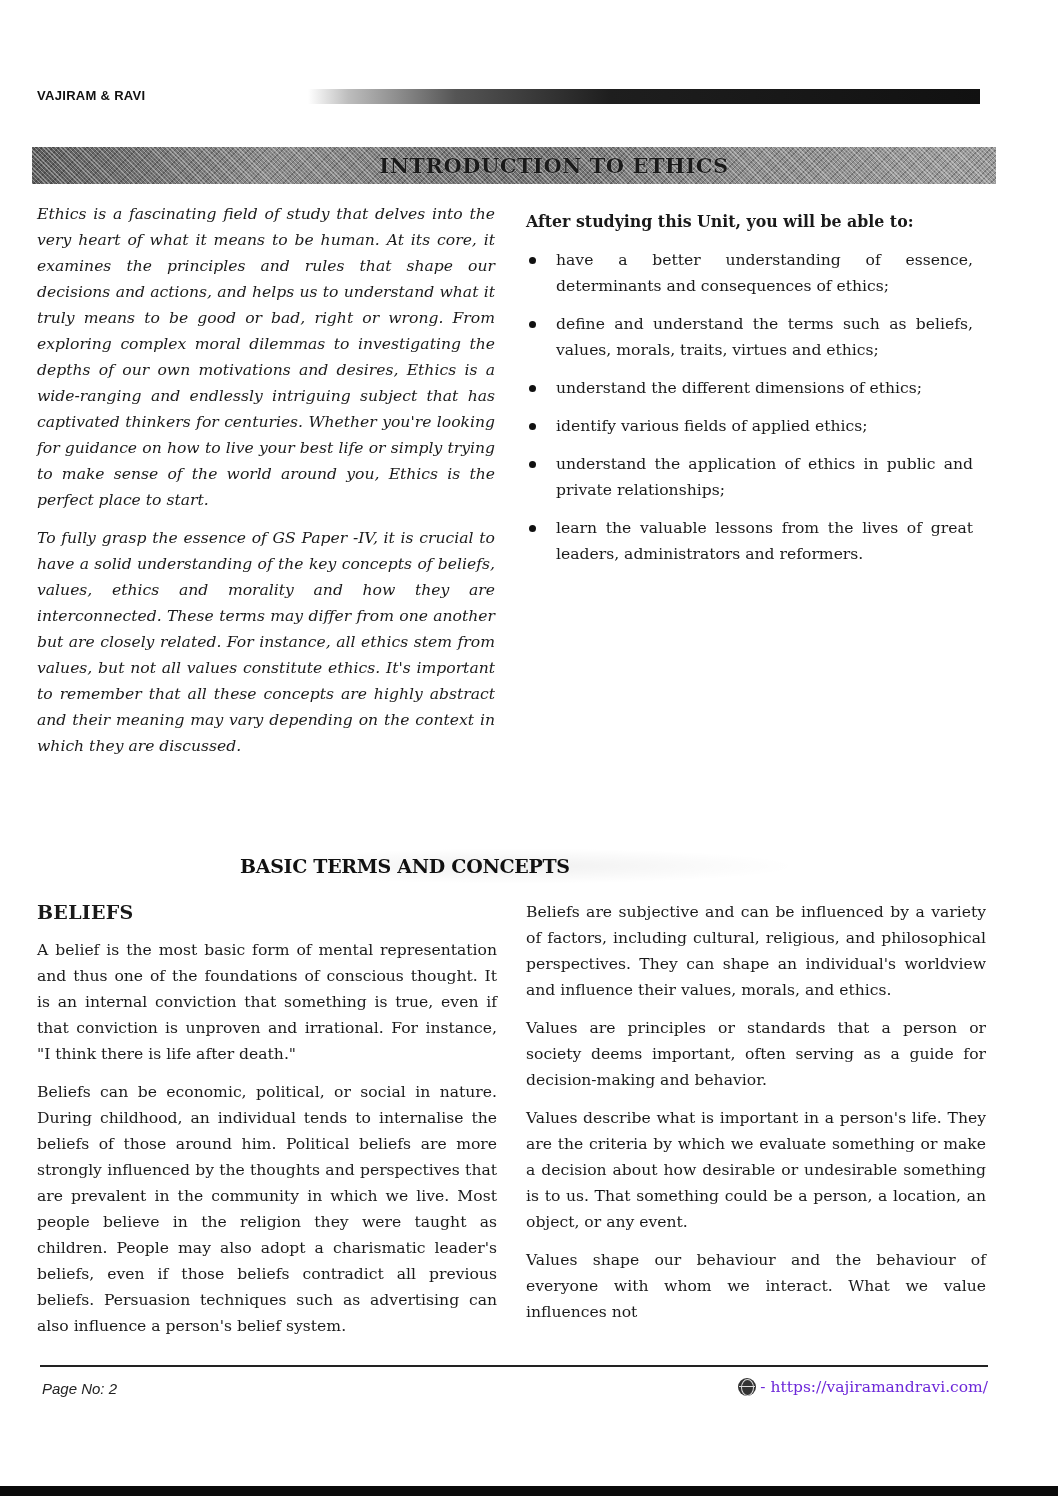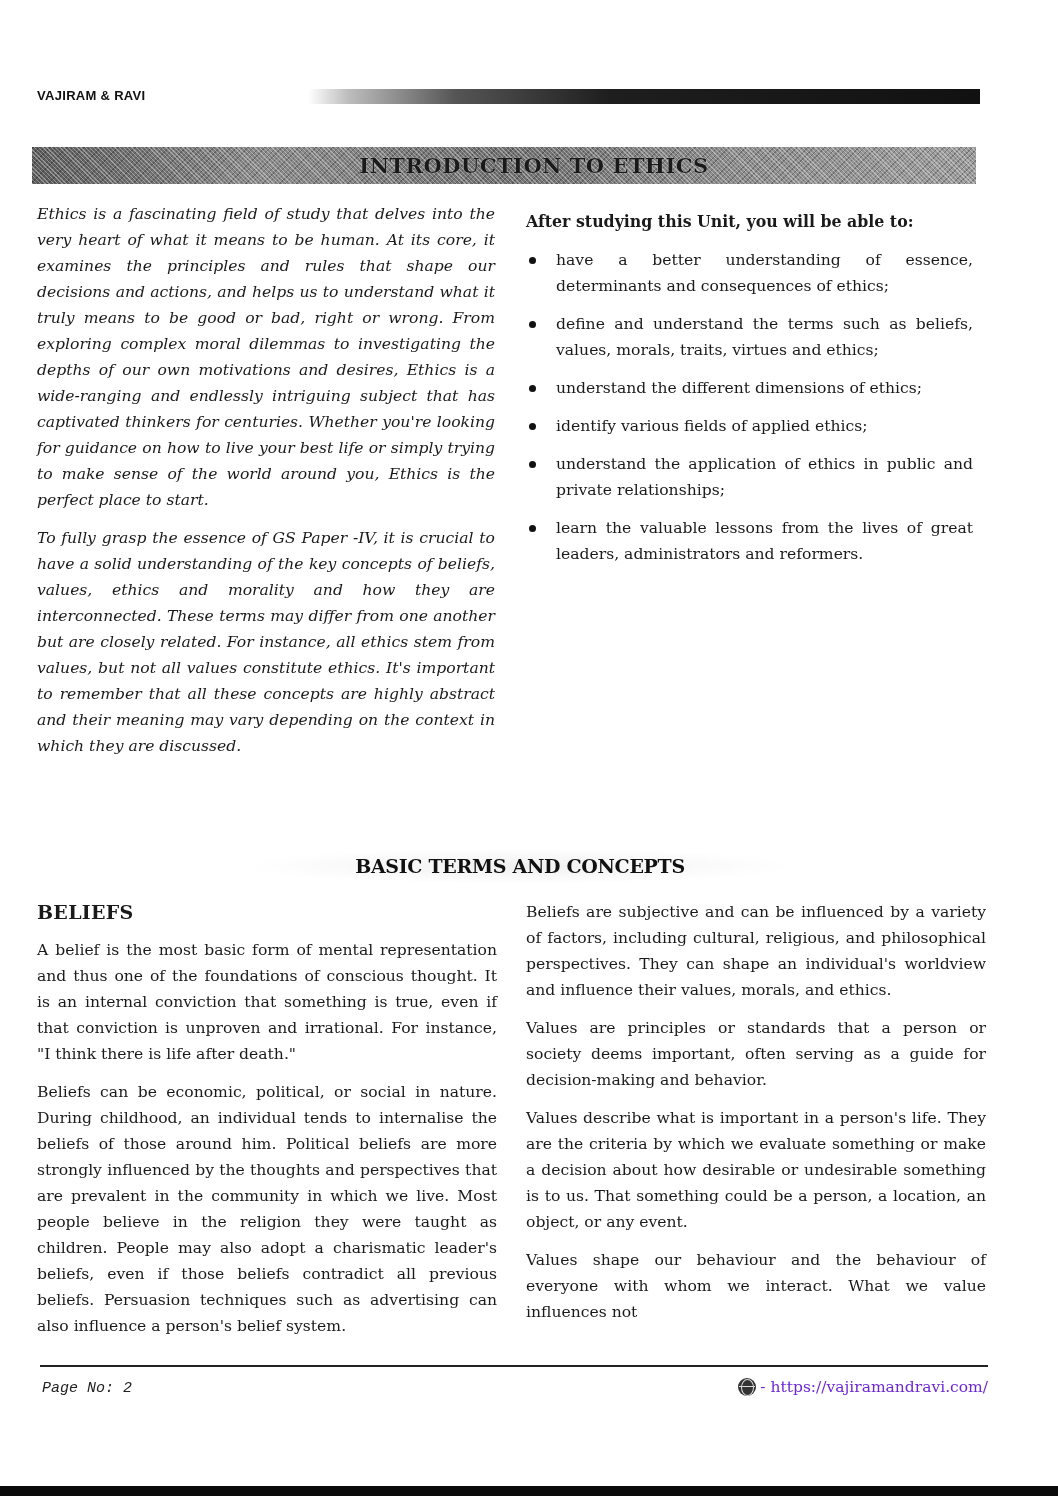--- a/index.html
+++ b/index.html
@@ -14,55 +14,55 @@
   .brand-bar {
     position: absolute; left: 308px; top: 89px; width: 672px; height: 15px;
     background: linear-gradient(to right, #ffffff 0%, #bdbdbd 6%, #555 22%, #1e1e1e 45%, #111 100%);
   }
   .banner {
     position: absolute; left: 32px; top: 147px; width: 944px; height: 37px;
     background:
       repeating-linear-gradient(45deg, rgba(255,255,255,0.35) 0 1px, transparent 1px 3px),
       repeating-linear-gradient(-45deg, rgba(0,0,0,0.25) 0 1px, transparent 1px 4px),
       linear-gradient(to right, #5a5a5a, #8a8a8a 25%, #6e6e6e 50%, #8c8c8c 75%, #9a9a9a);
-    display: flex; align-items: center; justify-content: center;
+    display: flex; align-items: center; justify-content: center; padding-left: 20px;
   }
   .banner-title {
     font-family: "DejaVu Serif", serif; font-weight: bold; font-size: 21px; color: #1a1a1a;
     letter-spacing: 0.5px; text-shadow: 0 0 1px #fff;
     margin-left: 60px;
   }
   .col {
     position: absolute; font-size: 15.6px; line-height: 26px; text-align: justify;
   }
   .col p { margin: 0 0 12px 0; }
   .left-intro { left: 37px; top: 201px; width: 458px; font-style: italic; }
   .right-intro { left: 526px; top: 209px; width: 447px; }
   .objectives-heading { font-weight: bold; font-size: 15.8px; margin: 0 0 10px 0; }
   ul.obj { list-style: none; margin: 0; padding: 0; }
   ul.obj li { position: relative; padding-left: 30px; margin-bottom: 12px; text-align: justify; }
   ul.obj li::before {
     content: ""; position: absolute; left: 3px; top: 10px; width: 7px; height: 7px; border-radius: 50%; background: #111;
   }
   .section2 {
     position: absolute; left: 240px; top: 848px; width: 560px; height: 36px;
-    display: flex; align-items: center; justify-content: center;
+    display: flex; align-items: center; justify-content: flex-start;
     background: radial-gradient(ellipse at center, rgba(0,0,0,0.06) 0%, rgba(0,0,0,0) 70%);
   }
   .section2-title {
     font-family: "DejaVu Serif", serif; font-weight: bold; font-size: 19px; color: #111; letter-spacing: -0.3px;
   }
   .left-basic { left: 37px; top: 899px; width: 460px; }
   .right-basic { left: 526px; top: 899px; width: 460px; }
   .subhead { font-weight: bold; font-size: 19px; margin: 0 0 9px 0; letter-spacing: 0.3px; }
   .footer-line {
     position: absolute; left: 40px; top: 1365px; width: 948px; height: 2px; background: #222;
   }
   .page-no {
-    position: absolute; left: 42px; top: 1380px; font-family: Liberation Mono, monospace; font-style: italic;
+    position: absolute; left: 42px; top: 1380px; font-family: Liberation Sans, sans-serif; font-style: italic;
     font-size: 15px; color: #222;
   }
   .site {
     position: absolute; right: 70px; top: 1378px; display: flex; align-items: center; gap: 4px;
     font-family: "DejaVu Serif", serif; font-size: 15.5px; color: #6d28d9;
   }
   .globe {
     width: 18px; height: 18px; border-radius: 50%; background: #333; position: relative; display: inline-block;
   }
   .globe::before {

